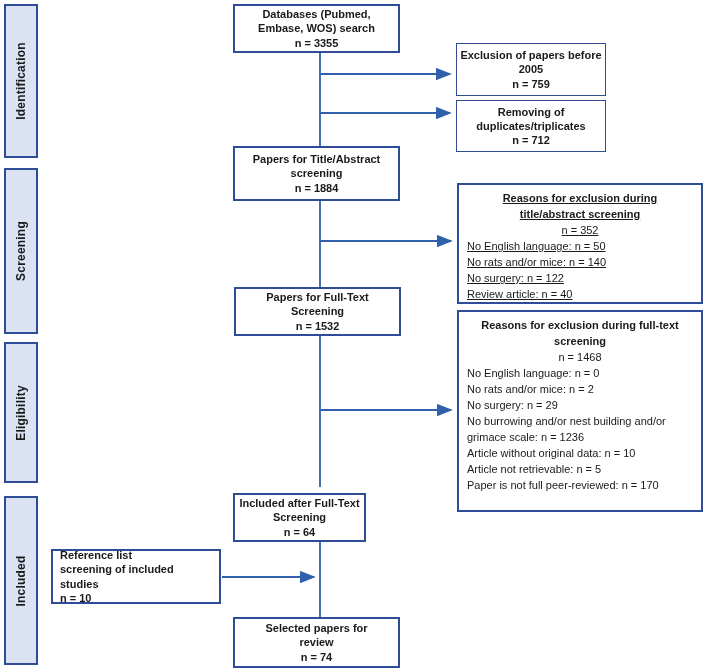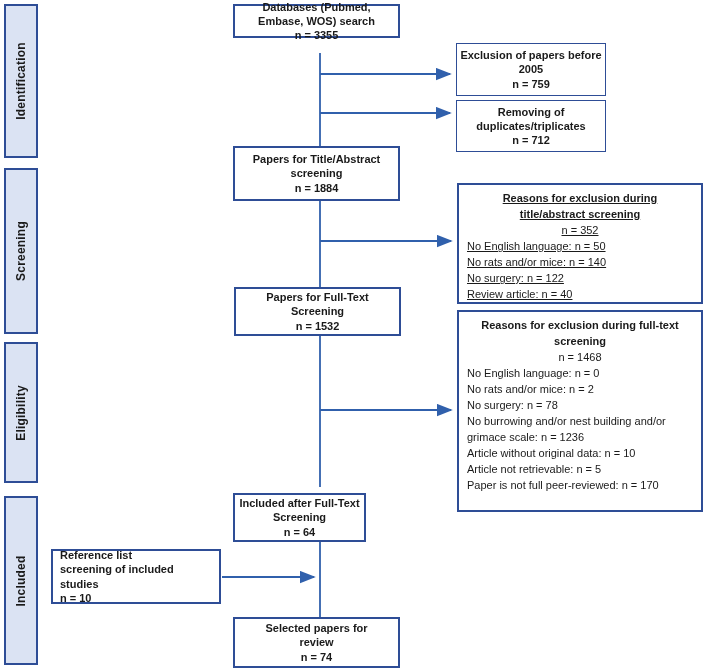--- a/index.html
+++ b/index.html
@@ -32,21 +32,21 @@
   #stage-eligibility{left:4px;top:342px;width:34px;height:141px;}
   #stage-included{left:4px;top:496px;width:34px;height:169px;}
 
   
   .cbox{
     position:absolute;background:#fff;border:2px solid var(--border);
     box-sizing:border-box;display:flex;flex-direction:column;
     align-items:center;justify-content:center;text-align:center;
     font-weight:bold;font-size:11px;line-height:1.3;z-index:1;
   }
-  #box-databases{left:233px;top:4px;width:167px;height:34px;}
+  #box-databases{left:233px;top:4px;width:167px;height:49px;}
   #box-databases .t{max-width:118px;}
   #box-title-abstract{left:233px;top:146px;width:167px;height:55px;}
   #box-full-text{left:234px;top:287px;width:167px;height:49px;}
   #box-included-ft{left:233px;top:493px;width:133px;height:49px;}
   #box-selected{left:233px;top:617px;width:167px;height:51px;}
   #box-selected .t{max-width:112px;}
   .cbox .t{max-width:152px;}
 
   #box-reference{
     left:51px;top:549px;width:170px;height:55px;
@@ -150,18 +150,18 @@
   <div class="item">No rats and/or mice: n = 140</div>
   <div class="item">No surgery: n = 122</div>
   <div class="item">Review article: n = 40</div>
 </div>
 
 <div class="reasons" id="box-reasons-ft">
   <div class="title">Reasons for exclusion during full-text screening</div>
   <div class="count">n = 1468</div>
   <div class="item">No English language: n = 0</div>
   <div class="item">No rats and/or mice: n = 2</div>
-  <div class="item">No surgery: n = 78</div>
+  <div class="item">No surgery: n = 29</div>
   <div class="item">No burrowing and/or nest building and/or grimace scale: n = 1236</div>
   <div class="item">Article without original data: n = 10</div>
   <div class="item">Article not retrievable: n = 5</div>
   <div class="item">Paper is not full peer-reviewed: n = 170</div>
 </div>
 
 </body></html>

